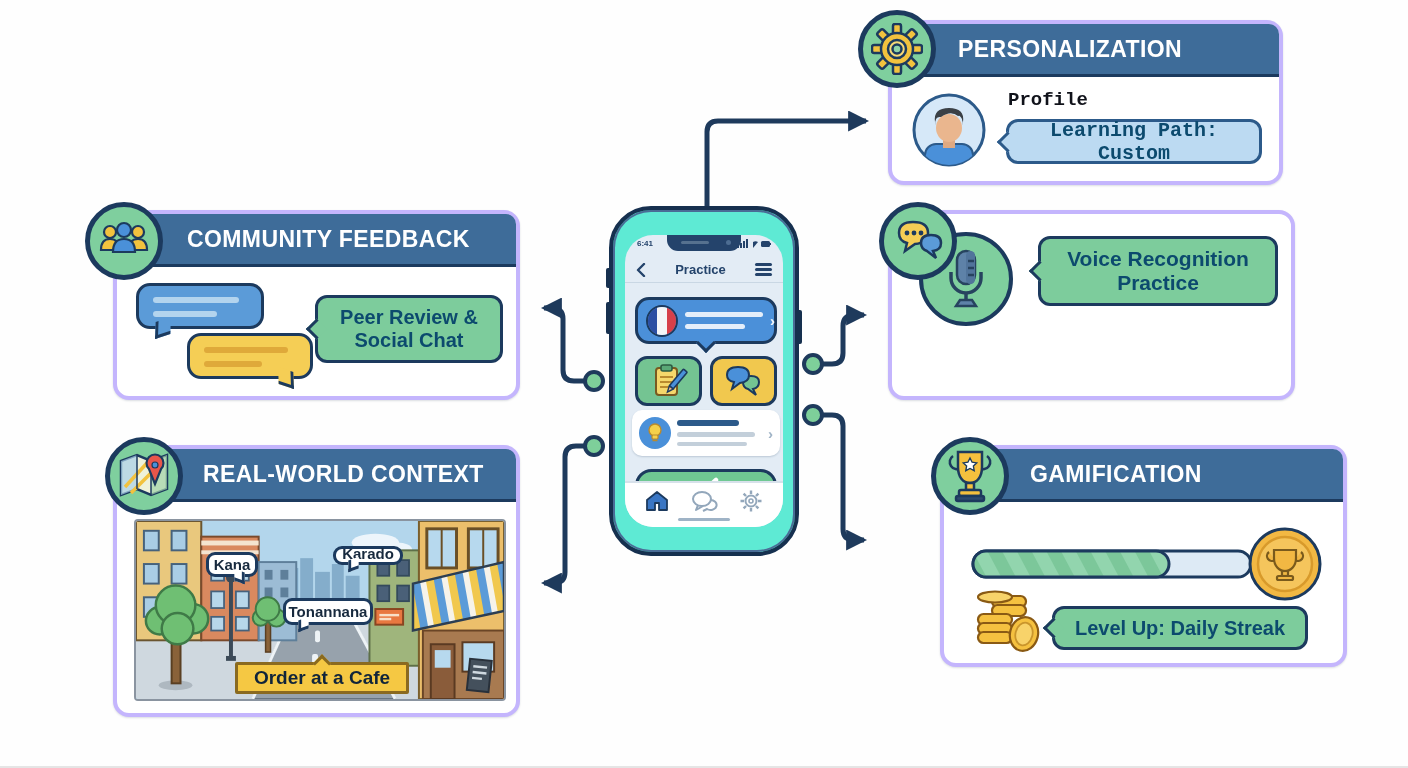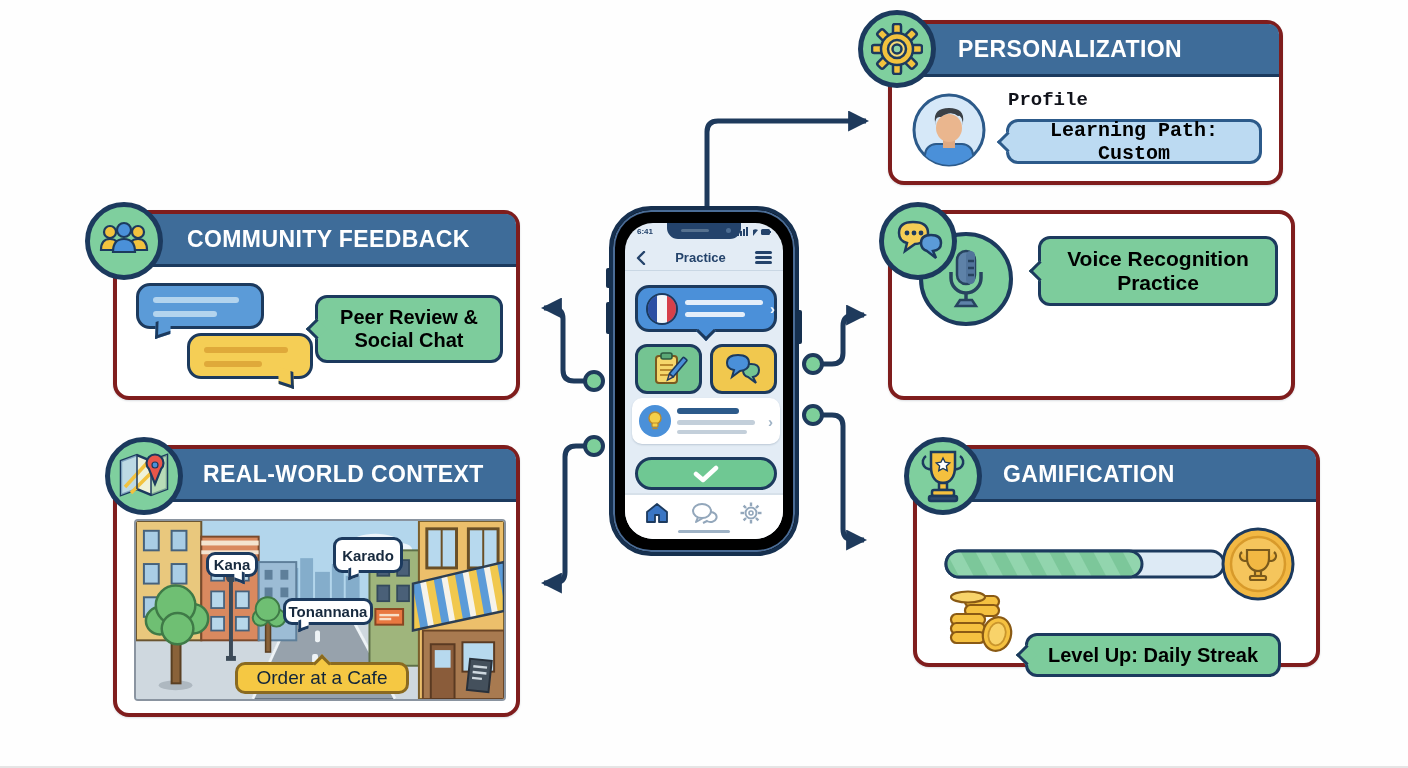--- a/index.html
+++ b/index.html
@@ -4,34 +4,34 @@
 <style>
   * { box-sizing: border-box; margin: 0; padding: 0; }
   html,body { width:1408px; height:768px; overflow:hidden; background:#fff;
     font-family:"Liberation Sans", sans-serif; }
   .canvas { position:relative; width:1408px; height:768px; background:#fefefe; }
 
   
   .connector-layer { position:absolute; inset:0; z-index:1; }
 
   
-  .panel { position:absolute; z-index:2; background:#fff; border:4px solid #7f1d1d;
+  .panel { position:absolute; z-index:2; background:#fff; border:4px solid #c4b5fd;
     border-radius:16px; box-shadow:0 1px 2px rgba(20,40,70,.15); }
   .panel-header { position:relative; height:53px; background:#3e6c99;
     border-radius:10px 10px 0 0; border-bottom:3px solid #1c3a5e;
     display:flex; align-items:center; }
   .panel-title { color:#fff; font-weight:bold; font-size:23px; letter-spacing:.4px; }
   .panel-body { position:relative; width:100%; }
   .badge { position:absolute; width:78px; height:78px; border-radius:50%;
     background:#7fcf9e; border:5px solid #1c3a5e; z-index:3;
     display:flex; align-items:center; justify-content:center; }
 
   
   .speech { position:absolute; border-radius:12px; display:flex; align-items:center;
-    justify-content:center; text-align:center; font-weight:bold; color:#000000; }
+    justify-content:center; text-align:center; font-weight:bold; color:#0c4a6e; }
   .speech .tail-l { position:absolute; left:-9px; top:50%; width:15px; height:15px;
     background:inherit; border-left:3px solid #1c3a5e; border-bottom:3px solid #1c3a5e;
     transform:translateY(-50%) rotate(45deg); }
   .sp-green  { background:#7dcc9c; border:3px solid #1c3a5e; }
   .sp-blue   { background:#bcdaf2; border:3px solid #2c5a8a; }
   .sp-blue .tail-l { border-color:#2c5a8a; }
 
   
   .chat-b { position:absolute; border-radius:14px; border:3px solid #1c3a5e; }
   .chat-b .ln { position:absolute; height:6px; border-radius:3px; }
@@ -46,30 +46,30 @@
   .street-wrap { position:absolute; left:17px; top:70px; width:372px; height:182px;
     border:2px solid #8a94a0; border-radius:4px; overflow:hidden; background:#b3d6ec; }
   .street-wrap svg { display:block; width:100%; height:100%; }
   .street-label { position:absolute; background:#fff; border:3px solid #1c3a5e;
     border-radius:9px; font-weight:bold; font-size:15px; color:#17293d;
     display:flex; align-items:center; justify-content:center; }
   .street-label .tail { position:absolute; bottom:-8px; left:12px; width:11px; height:11px;
     background:#fff; border-left:3px solid #1c3a5e; border-bottom:3px solid #1c3a5e;
     transform:rotate(-20deg) skew(-20deg); }
   .action-label { position:absolute; background:#f5c843; border:3px solid #8a6a20;
-    border-radius:10px; font-weight:normal; font-size:19px; color:#10243a;
+    border-radius:2px; font-weight:bold; font-size:19px; color:#10243a;
     display:flex; align-items:center; justify-content:center; }
   .action-label .tail-u { position:absolute; top:-8px; left:50%; width:13px; height:13px;
     background:#f5c843; border-left:3px solid #8a6a20; border-top:3px solid #8a6a20;
     transform:translateX(-50%) rotate(45deg); }
 
   
   .phone { position:absolute; left:609px; top:206px; width:190px; height:350px;
-    background:#000000; border:4px solid #16304f; border-radius:42px; z-index:2;
-    padding:13px 12px; box-shadow:inset 0 0 0 2px #4a6c96; }
+    background:#5eead4; border:4px solid #16304f; border-radius:42px; z-index:2;
+    padding:25px 12px; box-shadow:inset 0 0 0 2px #4a6c96; }
   .side-btn { position:absolute; background:#16304f; border-radius:2px; }
   .screen { position:relative; width:100%; height:100%; background:#e3ecf5;
     border-radius:28px; overflow:hidden; }
   .notch { position:absolute; top:0; left:50%; transform:translateX(-50%);
     width:74px; height:16px; background:#24436b; border-radius:0 0 11px 11px; z-index:5; }
   .notch .spk { position:absolute; left:14px; top:6px; width:28px; height:3px;
     border-radius:2px; background:#56718f; }
   .notch .cam { position:absolute; right:10px; top:5px; width:5px; height:5px;
     border-radius:50%; background:#4d6d92; }
   .status-row { position:absolute; top:4px; left:0; right:0; height:12px;
@@ -216,21 +216,21 @@
           <path d="M16,58 L36,58 L32,52 L20,52 Z" fill="#5e82a8" stroke="#27435f" stroke-width="2.5"></path>
         </svg>
       </div>
       <div class="speech sp-green" style="left:146px; top:22px; width:240px; height:70px; font-size:21px; line-height:1.15; padding:0 14px;">
         <span>Voice Recognition Practice</span>
         <div class="tail-l"></div>
       </div>
     </div>
   </div>
 
-  <div class="panel" style="left:913px; top:445px; width:407px; height:222px;">
+  <div class="panel" style="left:940px; top:445px; width:407px; height:222px;">
     <div class="badge" style="left:-13px; top:-12px;">
       <svg width="50" height="56" viewBox="0 0 50 56">
         <g stroke="#1c3a5e" stroke-width="2.5" fill="#f5c03e">
           <path d="M8,8 A7,7 0 0 0 16,20 M42,8 A7,7 0 0 1 34,20" fill="none"></path>
           <path d="M13,4 H37 V19 C37,29 32,35 25,35 C18,35 13,29 13,19 Z"></path>
           <rect x="21" y="35" width="8" height="7"></rect>
           <rect x="14" y="42" width="22" height="6" rx="2"></rect>
           <rect x="11" y="48" width="28" height="5" rx="2" fill="#2c4a6e"></rect>
         </g>
         <path d="M25,10 l2.1,4.2 4.6,.7 -3.3,3.2 .8,4.6 -4.2,-2.2 -4.2,2.2 .8,-4.6 -3.3,-3.2 4.6,-.7 Z" fill="#fff" stroke="#1c3a5e" stroke-width="1.4"></path>
@@ -271,21 +271,21 @@
             <rect x="6" y="35" width="34" height="11" rx="5.5"></rect>
             <rect x="6" y="44" width="34" height="11" rx="5.5"></rect>
             <ellipse cx="23" cy="9" rx="17" ry="5.5" fill="#f8d36a"></ellipse>
           </g>
           <g transform="rotate(14 52 46)">
             <ellipse cx="52" cy="46" rx="14" ry="17" fill="#f5c140" stroke="#8a5a14" stroke-width="2.2"></ellipse>
             <ellipse cx="52" cy="46" rx="8.5" ry="11.5" fill="#f8d36a" stroke="#c9952c" stroke-width="1.8"></ellipse>
           </g>
         </svg>
       </div>
-      <div class="speech sp-green" style="left:108px; top:104px; width:256px; height:44px; font-size:20px;margin-top:27px;">
+      <div class="speech sp-green" style="left:108px; top:104px; width:256px; height:44px; font-size:20px;">
         <span>Level Up: Daily Streak</span>
         <div class="tail-l"></div>
       </div>
     </div>
   </div>
 
   <div class="panel" style="left:113px; top:210px; width:407px; height:190px;">
     <div class="badge" style="left:-32px; top:-12px;">
       <svg width="50" height="46" viewBox="0 0 50 46">
         <g stroke="#1c3a5e" stroke-width="2.2">
@@ -440,21 +440,21 @@
           <circle cx="126" cy="99" r="8"></circle>
             <circle cx="142" cy="99" r="9"></circle>
             <circle cx="133" cy="90" r="12"></circle>
         </g>
       </svg>
       <div class="street-label" style="left:61px; top:31px; width:52px; height:25px;margin-left:9px;">
         <span>Kana</span>
         <div class="tail" style="left:auto; right:10px; transform:rotate(20deg) skew(20deg);
              border-left:none; border-right:3px solid #1c3a5e;"></div>
       </div>
-      <div class="street-label" style="left:197px; top:16px; width:70px; height:36px;">
+      <div class="street-label" style="left:197px; top:25px; width:70px; height:19px;align-items:flex-end;">
         <span>Karado</span>
         <div class="tail"></div>
       </div>
       <div class="street-label" style="left:147px; top:77px; width:90px; height:27px;">
         <span>Tonannana</span>
         <div class="tail"></div>
       </div>
       <div class="action-label" style="left:99px; top:141px; width:174px; height:32px;">
         <span>Order at a Cafe</span>
         <div class="tail-u"></div>

